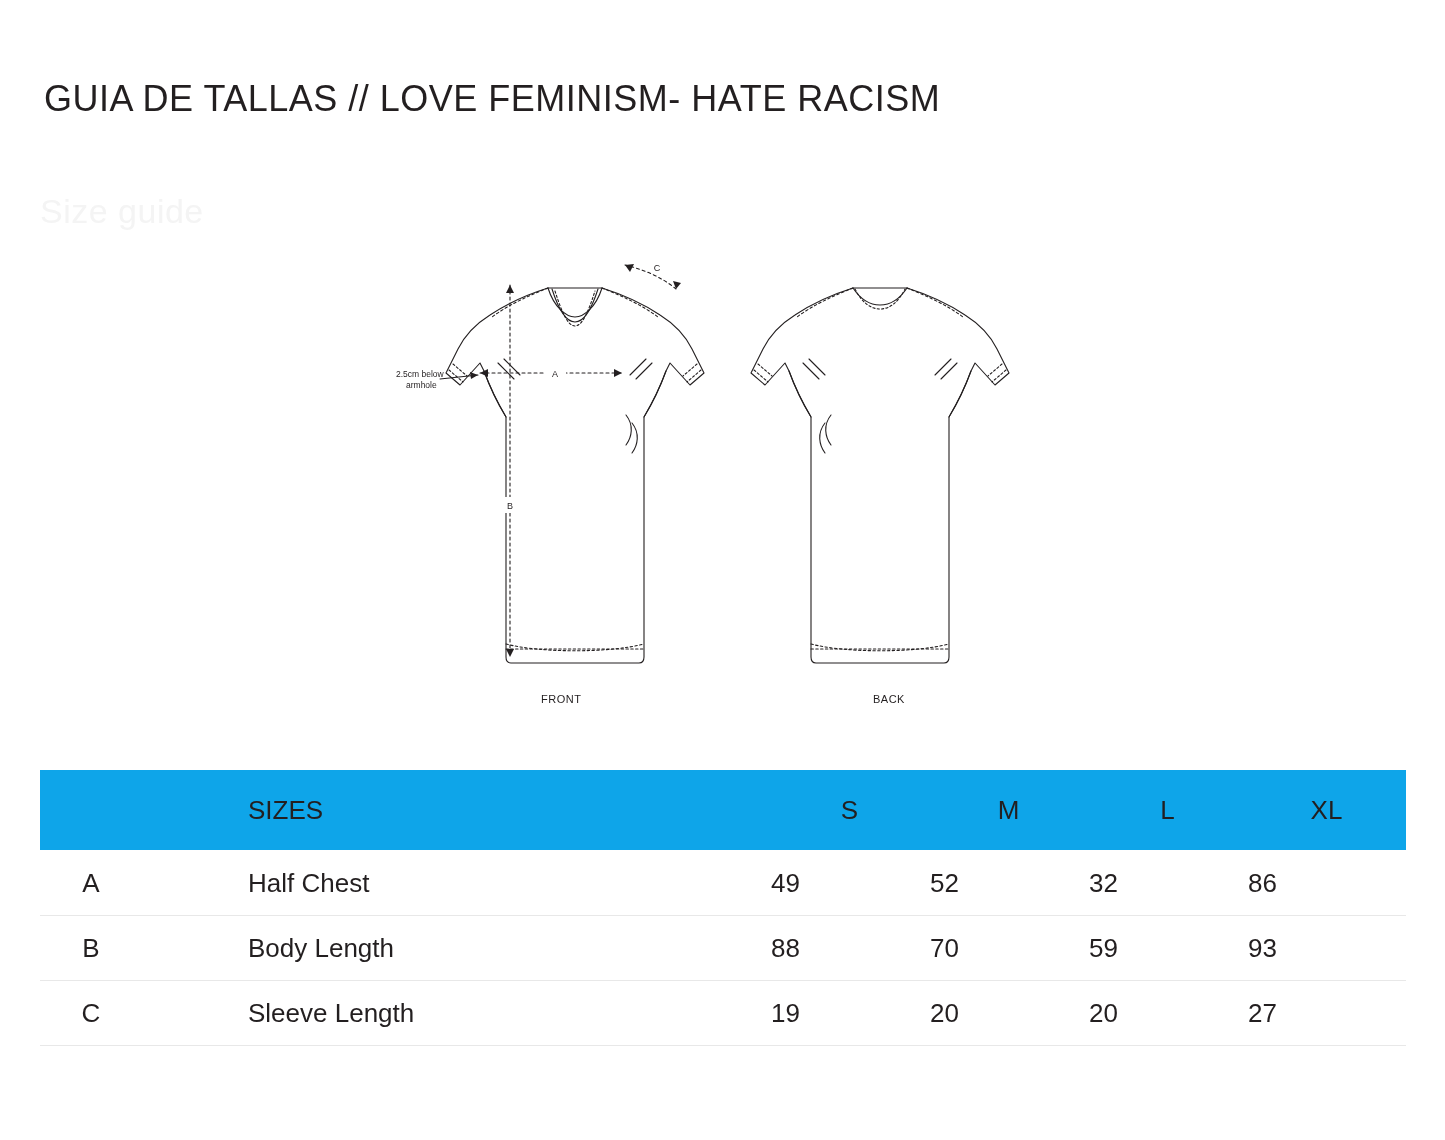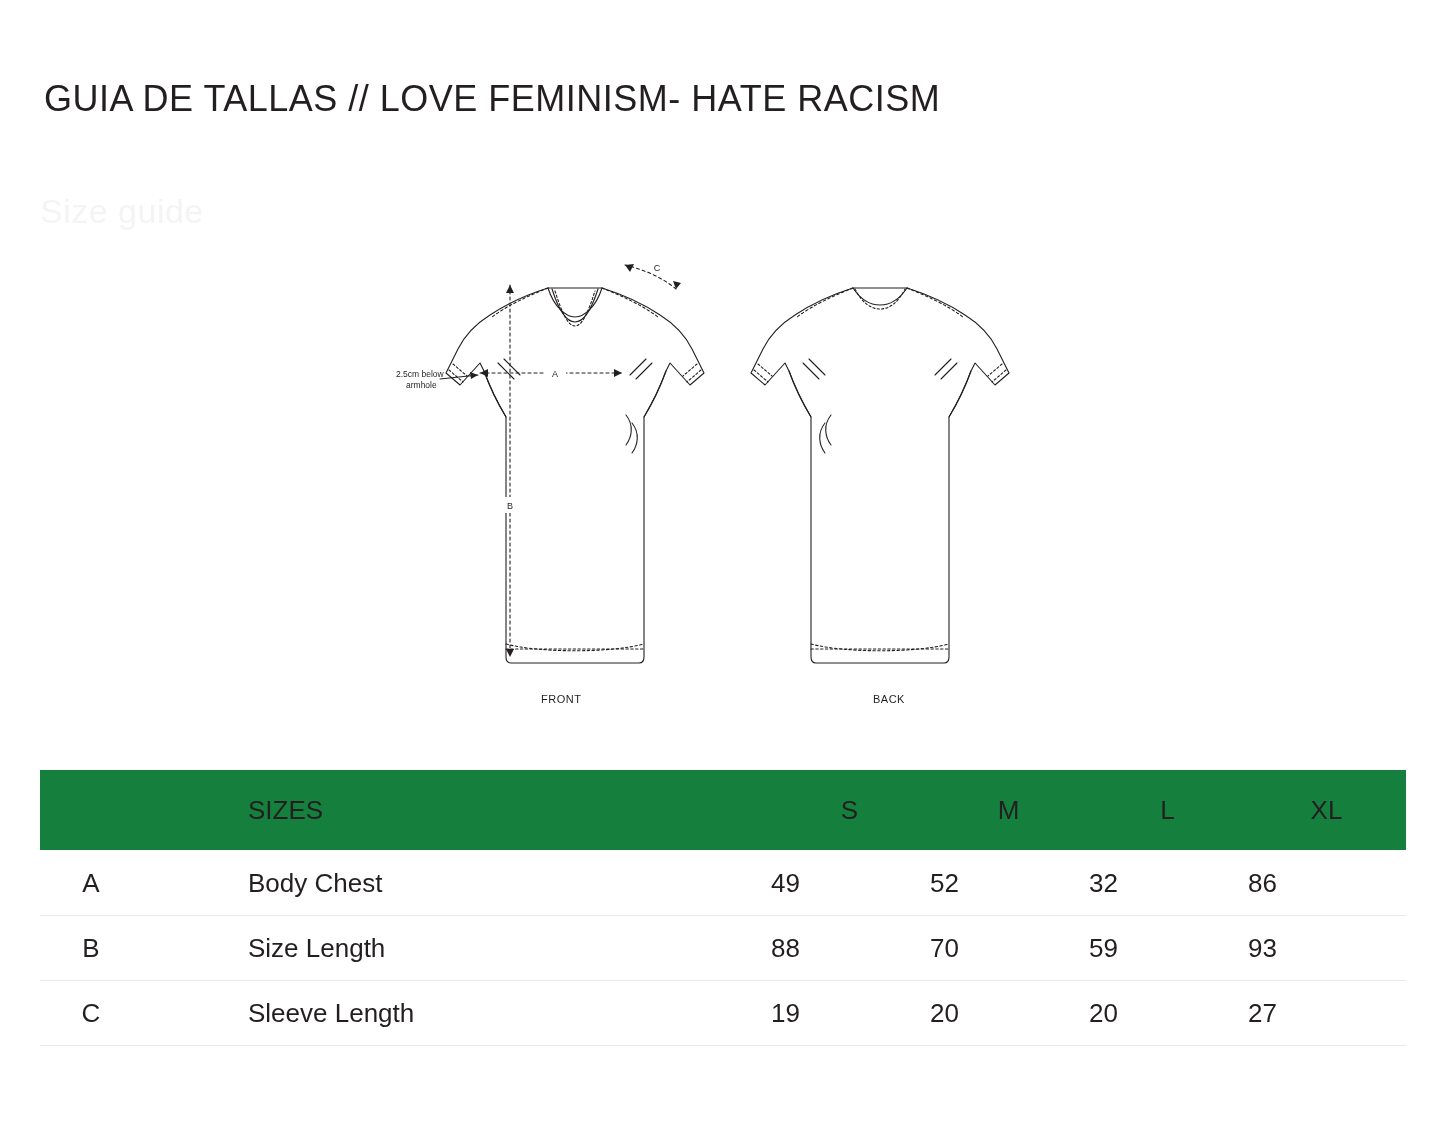--- a/index.html
+++ b/index.html
@@ -59,21 +59,21 @@
 
   table.size-table {
     position: absolute;
     left: 40px;
     top: 770px;
     width: 1366px;
     border-collapse: collapse;
     font-weight: 300;
   }
   table.size-table thead th {
-    background: #15803d;
+    background: #0ea5e9;
     height: 78px;
     font-weight: 300;
     font-size: 26px;
     color: #231f20;
   }
   table.size-table thead th.c-code { width: 100px; }
   table.size-table thead th.c-name { text-align: left; padding-left: 106px; }
   table.size-table thead th.c-val  { width: 157px; text-align: center; }
 
   table.size-table tbody td {
@@ -240,29 +240,29 @@
         <th class="c-name">SIZES</th>
         <th class="c-val">S</th>
         <th class="c-val">M</th>
         <th class="c-val">L</th>
         <th class="c-val">XL</th>
       </tr>
     </thead>
     <tbody>
       <tr>
         <td class="c-code">A</td>
-        <td class="c-name">Body Chest</td>
+        <td class="c-name">Half Chest</td>
         <td class="c-val">49</td>
         <td class="c-val">52</td>
         <td class="c-val">32</td>
         <td class="c-val">86</td>
       </tr>
       <tr>
         <td class="c-code">B</td>
-        <td class="c-name">Size Length</td>
+        <td class="c-name">Body Length</td>
         <td class="c-val">88</td>
         <td class="c-val">70</td>
         <td class="c-val">59</td>
         <td class="c-val">93</td>
       </tr>
       <tr>
         <td class="c-code">C</td>
         <td class="c-name">Sleeve Length</td>
         <td class="c-val">19</td>
         <td class="c-val">20</td>

